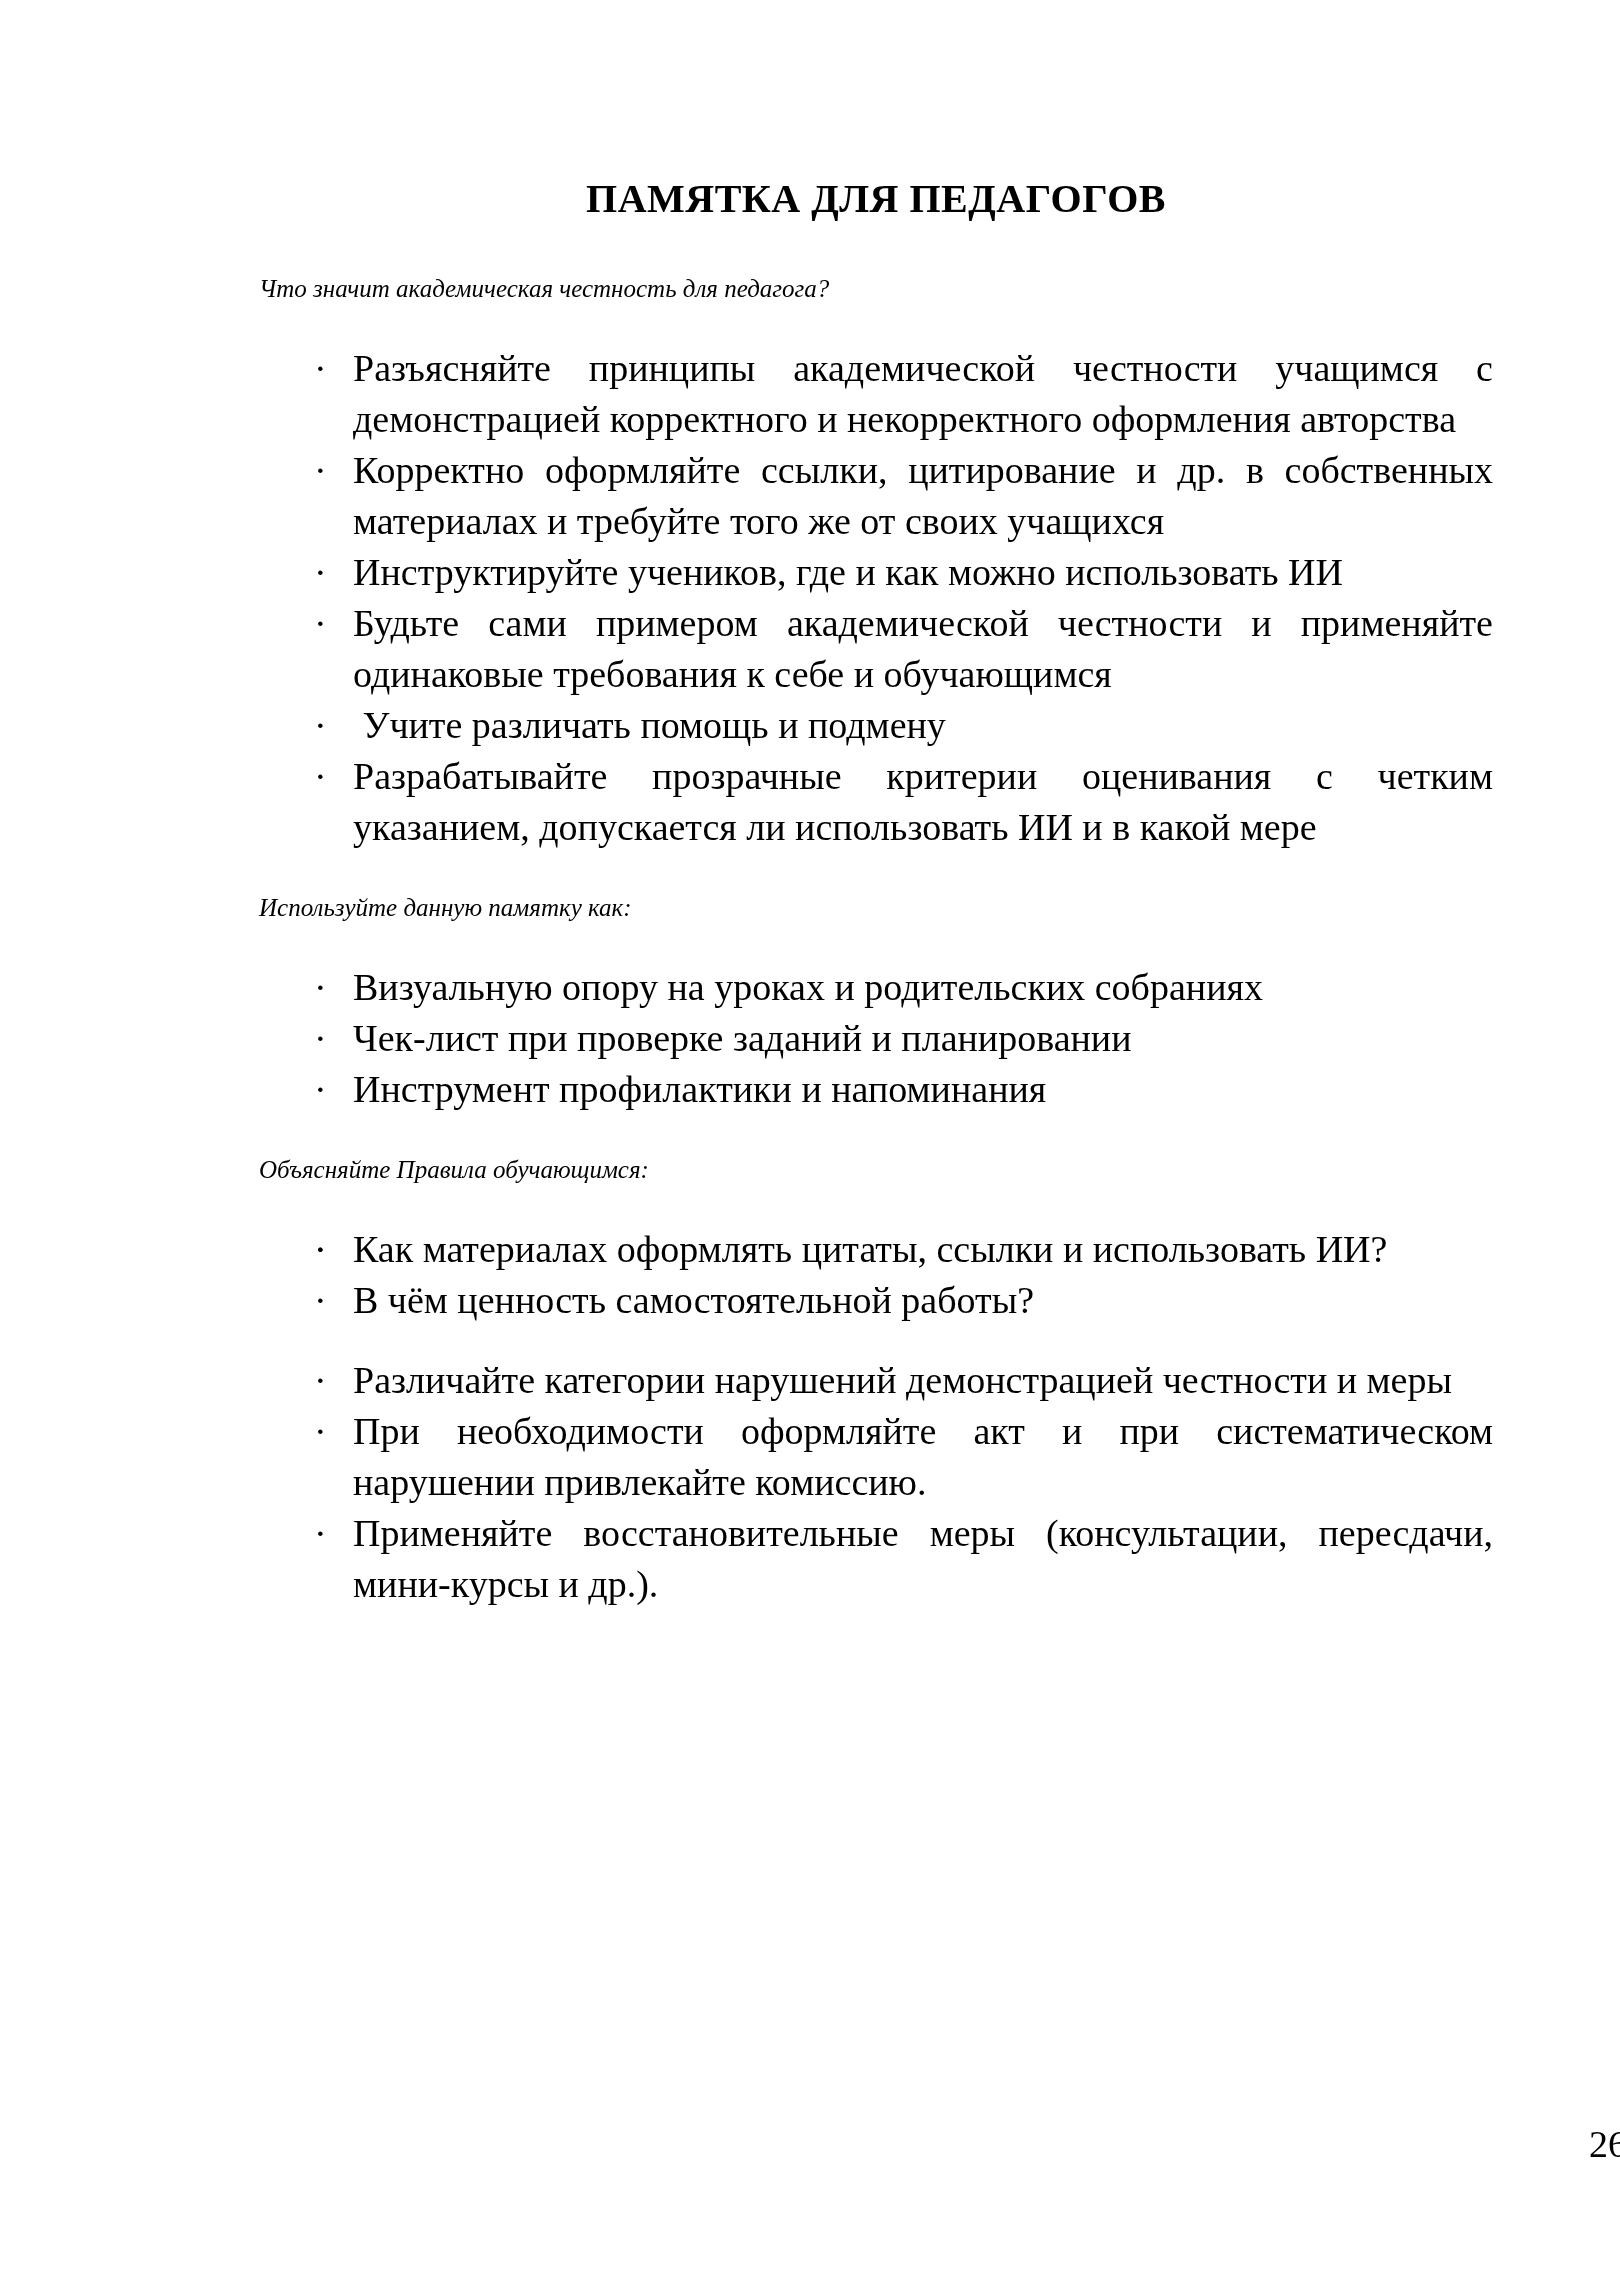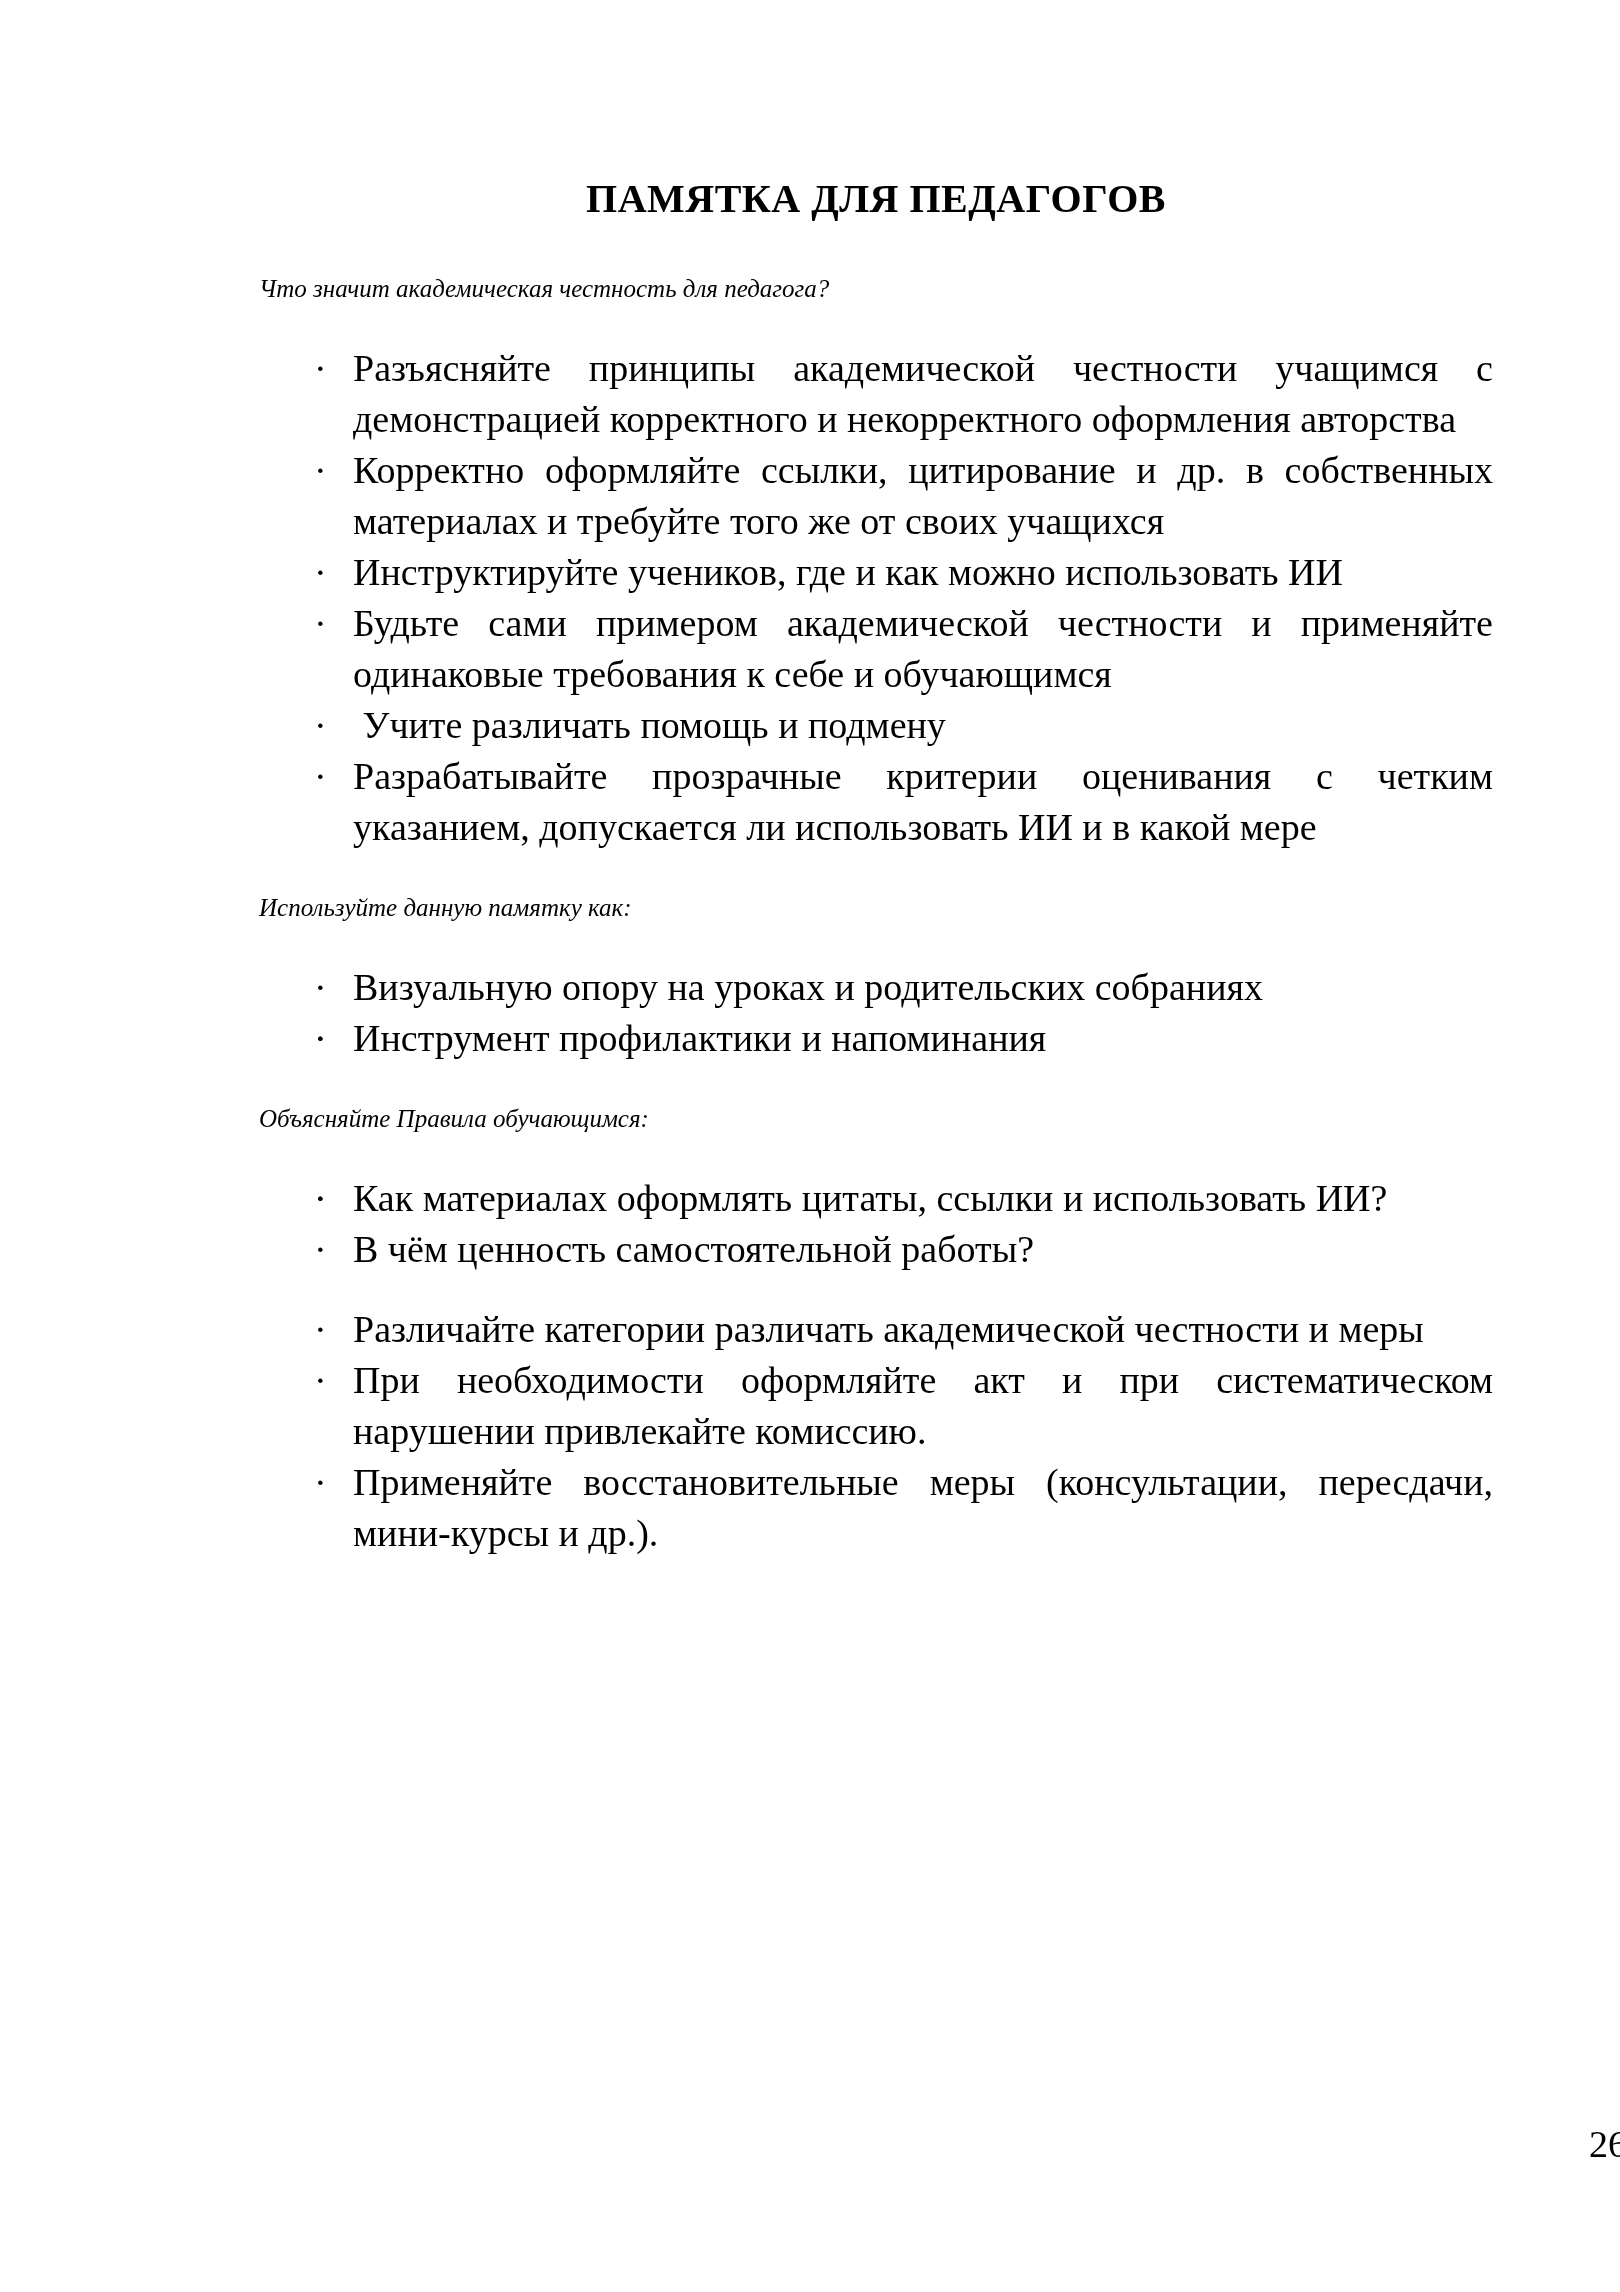--- a/index.html
+++ b/index.html
@@ -105,20 +105,21 @@
     </ul>
 
     <h2 class="heading">Используйте данную памятку как:</h2>
     <ul class="list">
       <li class="item">
         <span class="marker">·</span>
         <span>Визуальную опору на уроках и родительских собраниях</span>
       </li>
       <li class="item">
         <span class="marker">·</span>
+        <span>Чек-лист при проверке заданий и планировании</span>
       </li>
       <li class="item">
         <span class="marker">·</span>
         <span>Инструмент профилактики и напоминания</span>
       </li>
     </ul>
 
     <h2 class="heading">Объясняйте Правила обучающимся:</h2>
     <ul class="list">
       <li class="item">
@@ -130,21 +131,21 @@
       </li>
       <li class="item">
         <span class="marker">·</span>
         <span>В чём ценность самостоятельной работы?</span>
       </li>
     </ul>
 
     <ul class="list">
       <li class="item">
         <span class="marker">·</span>
-        <span>Различайте категории различать академической честности и меры</span>
+        <span>Различайте категории нарушений демонстрацией честности и меры</span>
       </li>
       <li class="item">
         <span class="marker">·</span>
         <span>При необходимости оформляйте акт и при систематическом нарушении привлекайте комиссию.</span>
       </li>
       <li class="item">
         <span class="marker">·</span>
         <span>Применяйте восстановительные меры (консультации, пересдачи, мини-курсы и др.).</span>
       </li>
     </ul>

